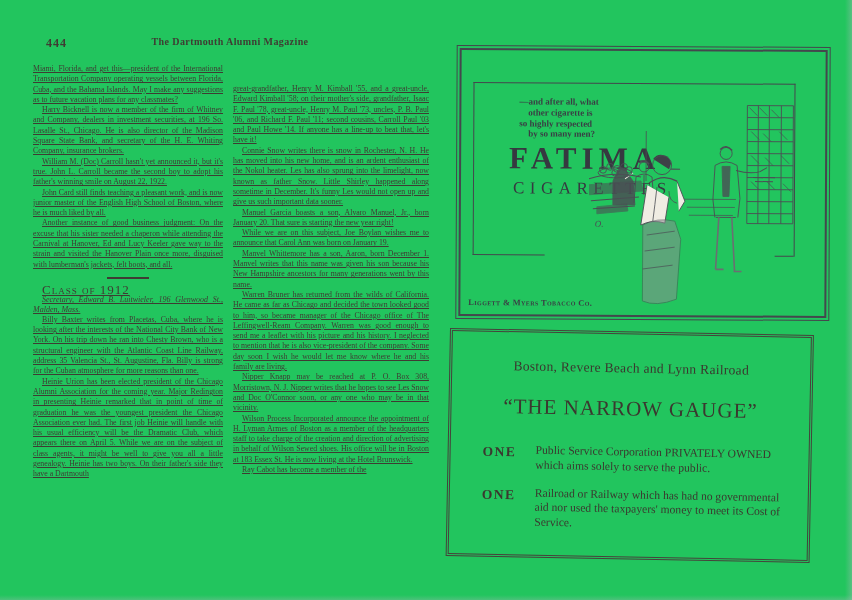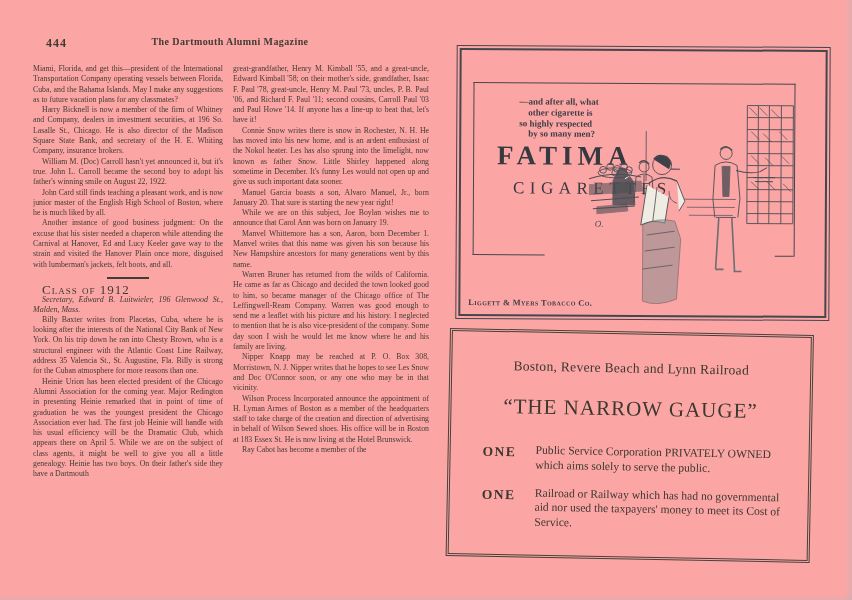--- a/index.html
+++ b/index.html
@@ -1,31 +1,31 @@
 <!DOCTYPE html>
 <html><head>
 <meta charset="utf-8">
 <style>
   html,body{margin:0;padding:0;background:#d8d5cc;}
-  .scan{position:relative;width:852px;height:600px;background:#fca5a5;overflow:hidden;
+  .scan{position:relative;width:852px;height:600px;background:#22c55e;overflow:hidden;
         font-family:"Liberation Serif", serif;color:#3f3c33;}
   .scan::after{content:"";position:absolute;right:0;top:0;width:7px;height:100%;
         background:linear-gradient(to right, rgba(175,185,190,0), rgba(175,185,190,.38));pointer-events:none;}
   .scan::before{content:"";position:absolute;left:0;bottom:0;width:100%;height:5px;
         background:linear-gradient(to bottom, rgba(175,185,190,0), rgba(175,185,190,.30));pointer-events:none;z-index:9;}
 
   
   .left-page{position:absolute;left:0;top:0;width:448px;height:600px;}
   .folio{position:absolute;left:46px;top:36px;font-size:12px;font-weight:bold;letter-spacing:1px;}
   .mag-title{position:absolute;left:40px;top:36px;width:380px;text-align:center;
         font-size:10px;font-weight:bold;letter-spacing:.4px;}
   .col{position:absolute;top:64px;height:486px;overflow:hidden;text-align:justify;
-        font-size:7.8px;line-height:10.3px;}
+        font-size:7.8px;line-height:10.3px;text-decoration:underline;}
   .col-1{left:33px;width:190px;}
-  .col-2{left:233px;width:196px;}
+  .col-2{left:233px;width:196px;margin-top:20px;}
   .col p{margin:0;text-indent:9px;}
   .col p.cont{text-indent:0;}
   .sec-rule{width:42px;height:2px;background:#3f3c33;margin:7px auto 6px auto;}
   .sec-heading{text-align:left;text-indent:0;font-variant:small-caps;letter-spacing:1px;
         font-size:13px;margin:0 0 3px 0;}
   .sec-secretary{font-style:italic;text-indent:0;font-size:8px;
         line-height:9.8px;margin:0 0 3px 0;}
 
   
   .right-page{position:absolute;left:448px;top:0;width:404px;height:559px;color:#3a3d44;}
@@ -34,21 +34,21 @@
         border:1px solid #44474d;transform:rotate(.3deg);}
   .fatima-box .inner-border{position:absolute;inset:2px;border:2px solid #44474d;}
   .fatima-content{position:absolute;inset:4px;}
   .ad-frame{position:absolute;left:12px;top:32px;width:320px;height:172px;
         border:1px solid #44474d;border-bottom:none;}
   .frame-tick-left{position:absolute;left:12px;top:204px;width:72px;height:1px;background:#44474d;}
   .frame-tick-right{position:absolute;left:314px;top:204px;width:19px;height:1px;background:#44474d;}
   .fatima-tagline{position:absolute;left:58px;top:46px;width:140px;
         font-weight:bold;font-size:9px;line-height:10.8px;}
   .fatima-tagline .t-indent{padding-left:9px;}
-  .fatima-brand{position:absolute;left:36px;top:90px;font-size:27px;font-weight:bold;
+  .fatima-brand{position:absolute;left:48px;top:90px;font-size:31px;font-weight:bold;
         letter-spacing:5px;color:#363940;}
   .fatima-product{position:absolute;left:52px;top:128px;font-size:17px;letter-spacing:5.5px;
         color:#363940;}
   .fatima-art{position:absolute;left:128px;top:52px;width:210px;height:208px;}
   .fatima-company{position:absolute;left:8px;bottom:7px;font-variant:small-caps;
         font-weight:bold;font-size:8.4px;letter-spacing:.4px;}
 
   .narrow-box{position:absolute;left:2px;top:328px;width:362px;height:226px;
         border:1px solid #46433b;transform:rotate(1.1deg);transform-origin:top left;}
   .narrow-box .inner-border{position:absolute;inset:1px;border:1px solid #46433b;}

